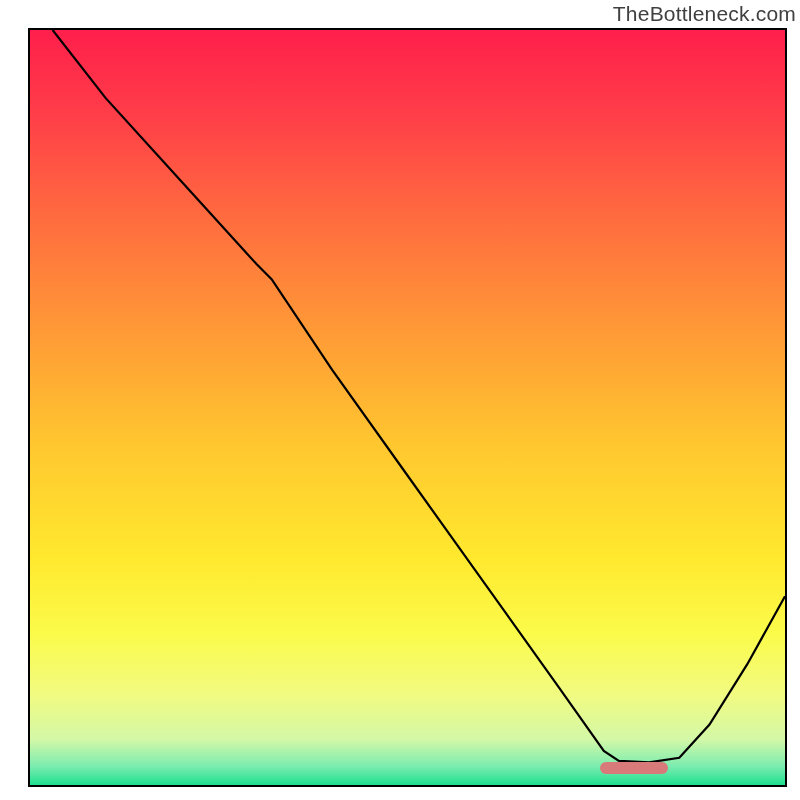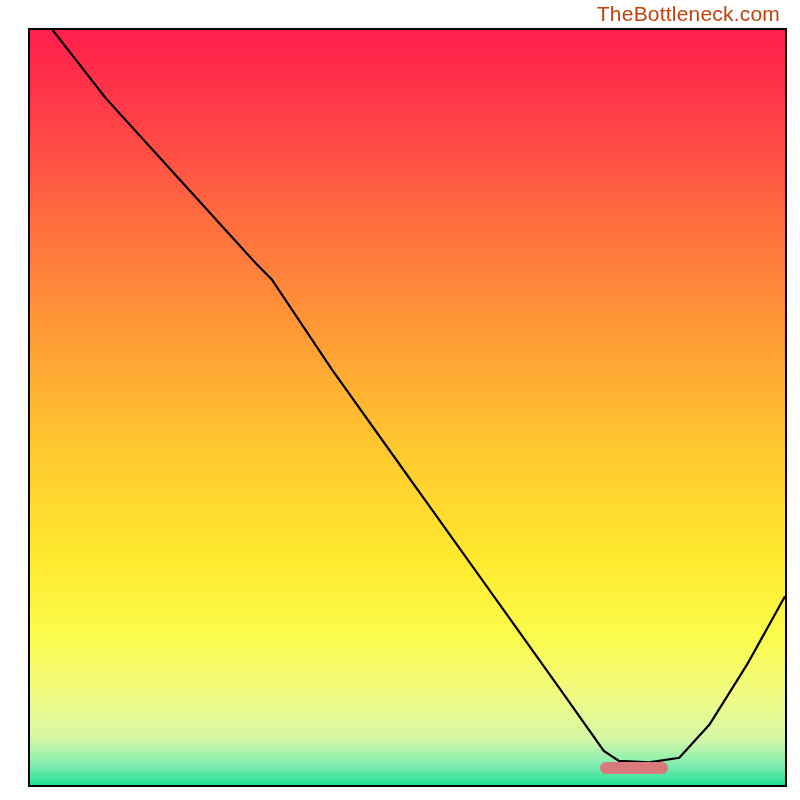--- a/index.html
+++ b/index.html
@@ -1,17 +1,17 @@
 <!DOCTYPE html>
 <html><head>
 <meta charset="utf-8">
 <style>
   * { margin: 0; padding: 0; box-sizing: border-box; }
   body { width: 800px; height: 800px; background: #fff; position: relative; font-family: Arial, sans-serif; }
-  .watermark { position: absolute; top: 2px; right: 20px; font-size: 21px; color: #c2410c; font-weight: 500; letter-spacing: 0.2px; }
+  .watermark { position: absolute; top: 2px; right: 4px; font-size: 21px; color: #404040; font-weight: 500; letter-spacing: 0.2px; }
   .plot-area { position: absolute; top: 30px; left: 30px; width: 755px; height: 755px; }
   .gradient-bg { position: absolute; inset: 0; }
   .line-overlay { position: absolute; inset: 0; }
   .frame { position: absolute; top: 28px; left: 28px; width: 759px; height: 759px; border: 2px solid #000; pointer-events: none; }
   .marker { position: absolute; background: #d97a7a; border-radius: 6px; }
 </style>
 </head>
 <body>
 
 <div class="watermark">TheBottleneck.com</div>

